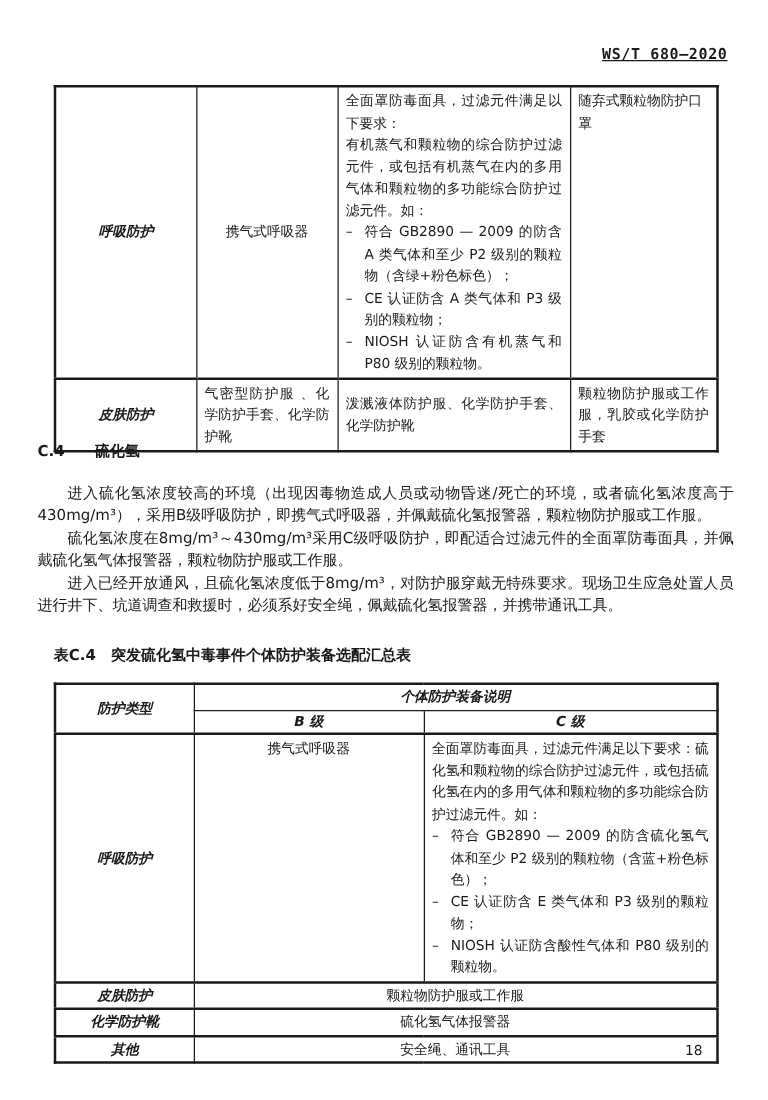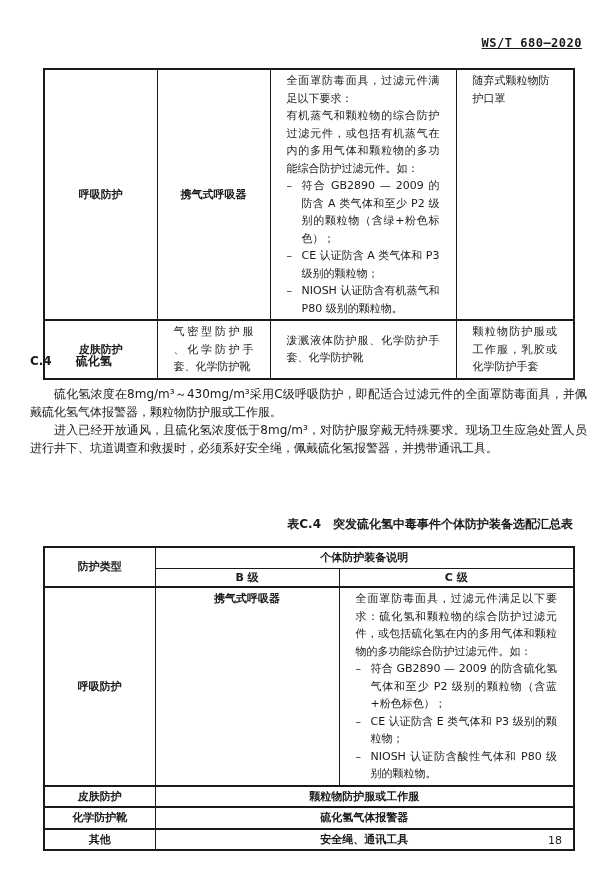--- a/index.html
+++ b/index.html
@@ -13,27 +13,27 @@
   }
 
   .doc-number {
     position: absolute; top: 36px; right: 32px;
     font-family: "DejaVu Sans Mono", monospace;
     font-weight: bold; font-size: 12px; letter-spacing: 0.5px; text-decoration: underline;
   }
 
   
   table { border-collapse: collapse; table-layout: fixed; background: #fff; }
-  td { border: 1px solid #1a1a1a; font-size: 11px; line-height: 17.5px; padding: 2px 16px; vertical-align: middle; }
+  td { border: 1px solid #1a1a1a; font-size: 11px; line-height: 17.5px; padding: 2px 6px; vertical-align: middle; }
   .tbl { position: absolute; left: 43px; width: 530px; border: 2px solid #1a1a1a; }
   .t1 { top: 68px; }
   .t2 { top: 546px; }
-  .cell-center { text-align: center; font-weight: bold; }
+  .cell-center { text-align: center; }
   .cell-top { vertical-align: top; }
-  .bold { font-weight: bold; }
+  .bold { font-weight: bold; font-style: italic; }
   .justify { text-align: justify; }
   .thick-bottom { border-bottom: 2px solid #1a1a1a; }
 
   .bullet-list { margin-top: 0; }
   .bullet { display: flex; }
   .bullet .dash { width: 15px; flex: 0 0 15px; }
   .bullet .btxt { flex: 1; text-align: justify; }
 
   
   .section-heading {
@@ -43,21 +43,21 @@
   .section-heading .sec-no { margin-right: 24px; text-align: center; }
 
   .body-text {
     position: absolute; left: 30px; top: 385px; width: 557px;
     font-size: 12px; line-height: 18px;
   }
   .para { text-indent: 2em; text-align: justify; }
 
   .table-caption {
     position: absolute; left: 43px; top: 516px; width: 530px;
-    text-align: right; font-size: 12px; font-weight: bold;
+    text-align: left; font-size: 12px; font-weight: bold;
   }
   .table-caption .cap-no { margin-right: 12px; }
 
   .page-number {
     position: absolute; left: 548px; top: 834px;
     font-size: 11px;
   }
 
   .t2 .hdr-row1 td { height: 21px; padding: 1px 4px; }
   .t2 .hdr-row2 td { height: 17px; padding: 0 4px; }
@@ -106,20 +106,21 @@
     <td class="justify">颗粒物防护服或工作服，乳胶或化学防护手套</td>
   </tr>
 </tbody>
   </table>
 
 <div class="section-heading">
   <span class="sec-no">C.4</span><span>硫化氢</span>
 </div>
 
 <div class="body-text">
+  <p class="para">进入硫化氢浓度较高的环境（出现因毒物造成人员或动物昏迷/死亡的环境，或者硫化氢浓度高于430mg/m³），采用B级呼吸防护，即携气式呼吸器，并佩戴硫化氢报警器，颗粒物防护服或工作服。</p>
   <p class="para">硫化氢浓度在8mg/m³～430mg/m³采用C级呼吸防护，即配适合过滤元件的全面罩防毒面具，并佩戴硫化氢气体报警器，颗粒物防护服或工作服。</p>
   <p class="para">进入已经开放通风，且硫化氢浓度低于8mg/m³，对防护服穿戴无特殊要求。现场卫生应急处置人员进行井下、坑道调查和救援时，必须系好安全绳，佩戴硫化氢报警器，并携带通讯工具。</p>
 </div>
 
 <div class="table-caption">
   <span class="cap-no">表C.4</span><span>突发硫化氢中毒事件个体防护装备选配汇总表</span>
 </div>
 
 <table class="tbl t2">
   <colgroup>

